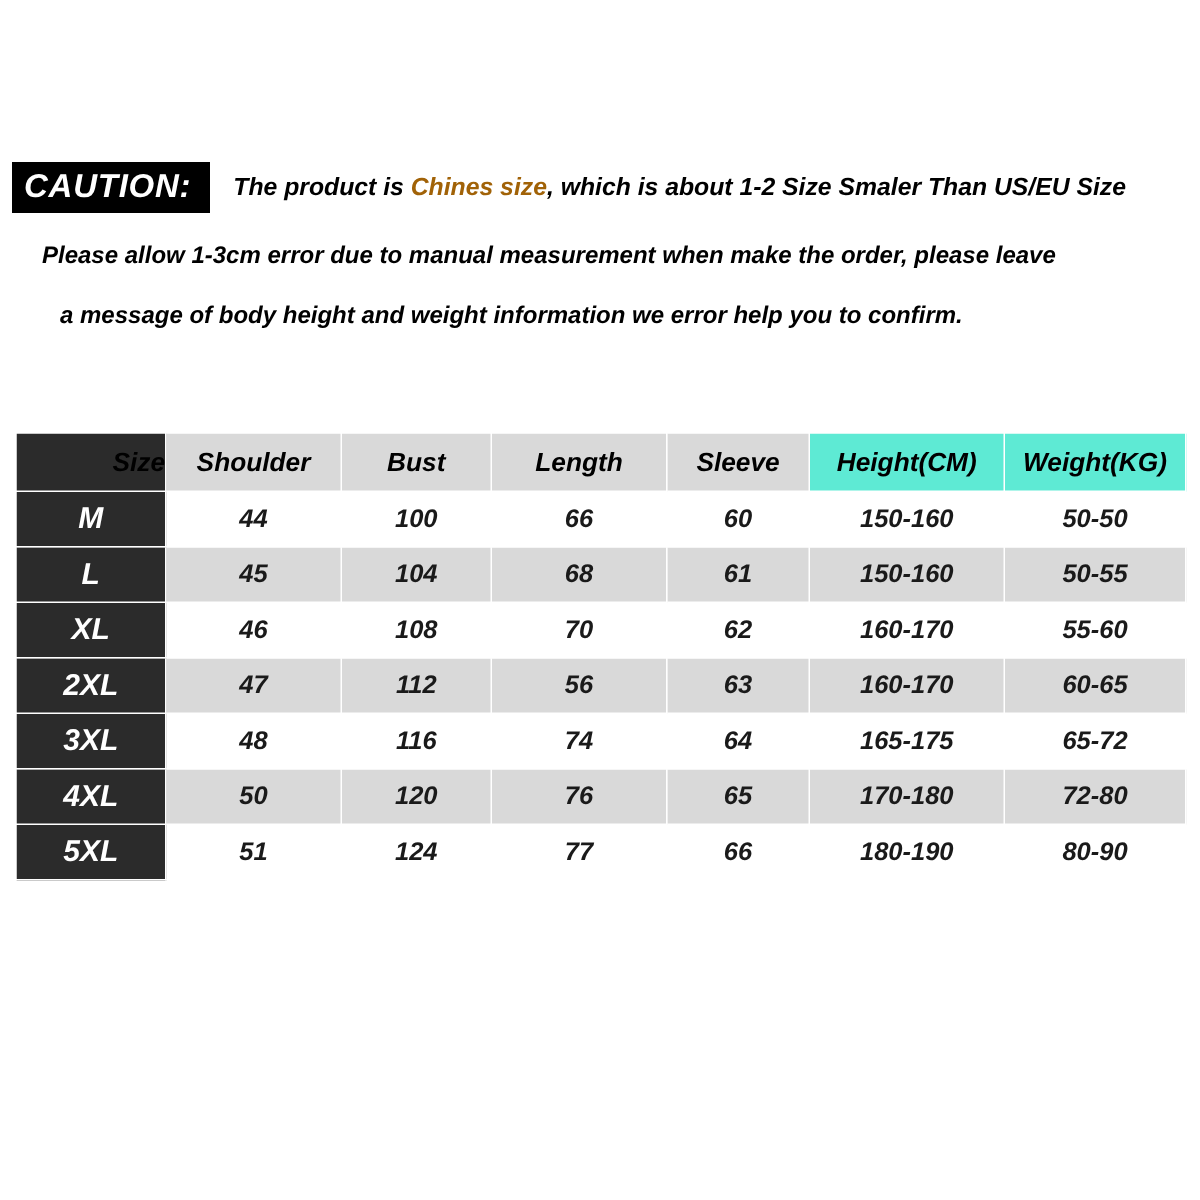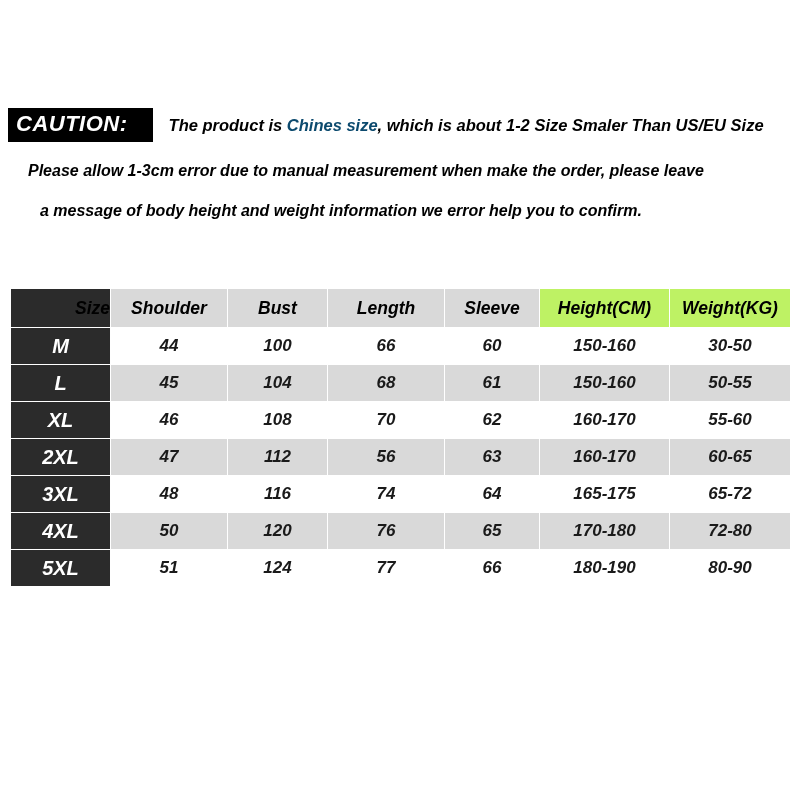--- a/index.html
+++ b/index.html
@@ -32,34 +32,34 @@
     align-items: center;
     padding-left: 8px;
   }
   .caution-tag {
     background: #000000;
     color: #ffffff;
     font-style: italic;
     font-weight: bold;
     font-size: 22px;
     line-height: 1;
-    padding: 5px 25px 7px 8px;
+    padding: 5px 12px 7px 8px;
     letter-spacing: 0.5px;
     white-space: nowrap;
   }
   .caution-text1 {
     font-style: italic;
     font-weight: bold;
     font-size: 16.5px;
     color: #000000;
     margin-left: 16px;
     white-space: nowrap;
   }
   .caution-text1 .red {
-    color: #0c4a6e;
+    color: #a16207;
     margin-top: 44px;
   }
   .caution-line2, .caution-line3 {
     font-style: italic;
     font-weight: bold;
     font-size: 16px;
     color: #000000;
     white-space: nowrap;
   }
   .caution-line2 { margin: 20px 0 0 28px; }
@@ -94,21 +94,21 @@
   th.hdr-size {
     background: #2b2b2b;
     color: #ffffff;
     font-size: 20px;
     text-align: right;
   }
   th.hdr-gray {
     background: #d9d9d9;
   }
   th.hdr-red {
-    background: #bef264;
+    background: #5eead4;
     color: #ffffff;
   }
   
   td.sizecell {
     background: #2b2b2b;
     color: #ffffff;
     font-size: 20px;
     font-weight: bold;
   }
   tr.row-white td { background: #ffffff; }
@@ -160,21 +160,21 @@
       </tr>
     </thead>
     <tbody>
       <tr class="row-white">
         <td class="sizecell">M</td>
         <td>44</td>
         <td>100</td>
         <td>66</td>
         <td>60</td>
         <td>150-160</td>
-        <td>30-50</td>
+        <td>50-50</td>
       </tr>
       <tr class="row-gray">
         <td class="sizecell">L</td>
         <td>45</td>
         <td>104</td>
         <td>68</td>
         <td>61</td>
         <td>150-160</td>
         <td>50-55</td>
       </tr>

